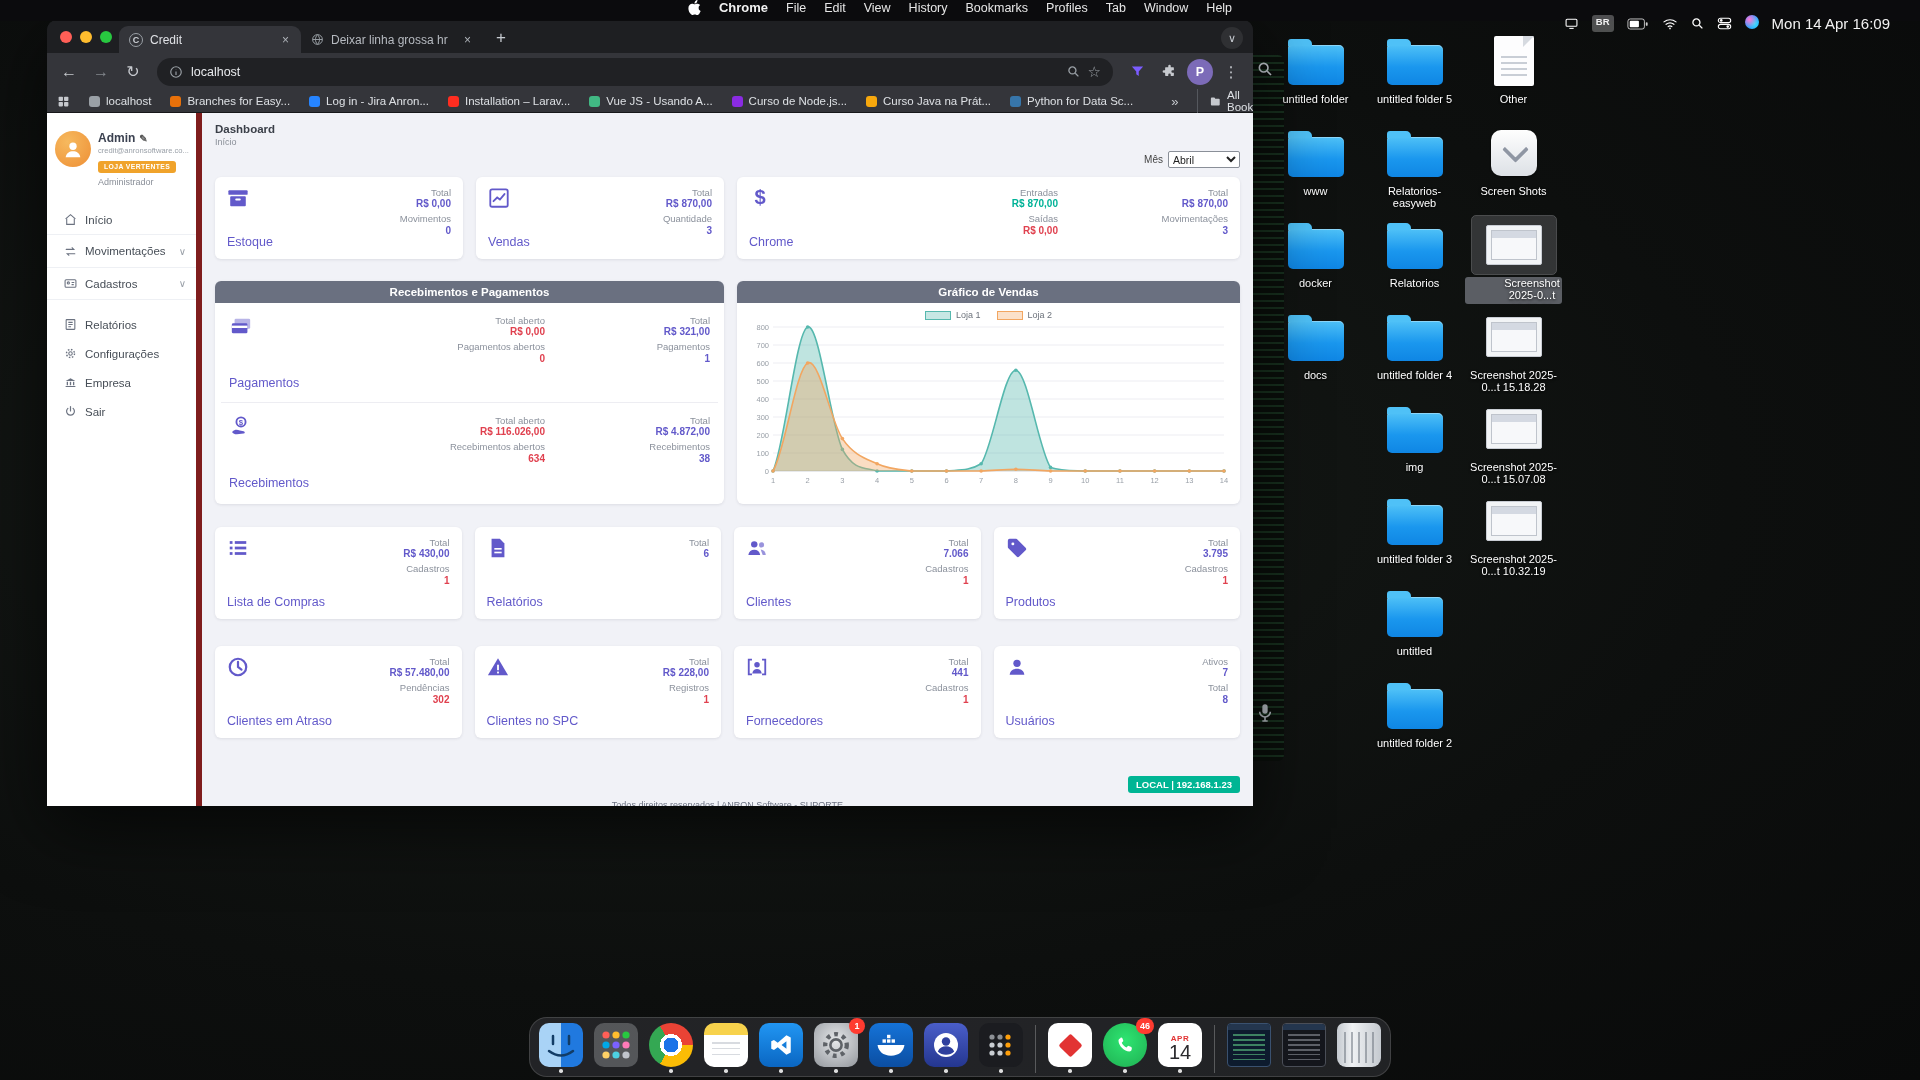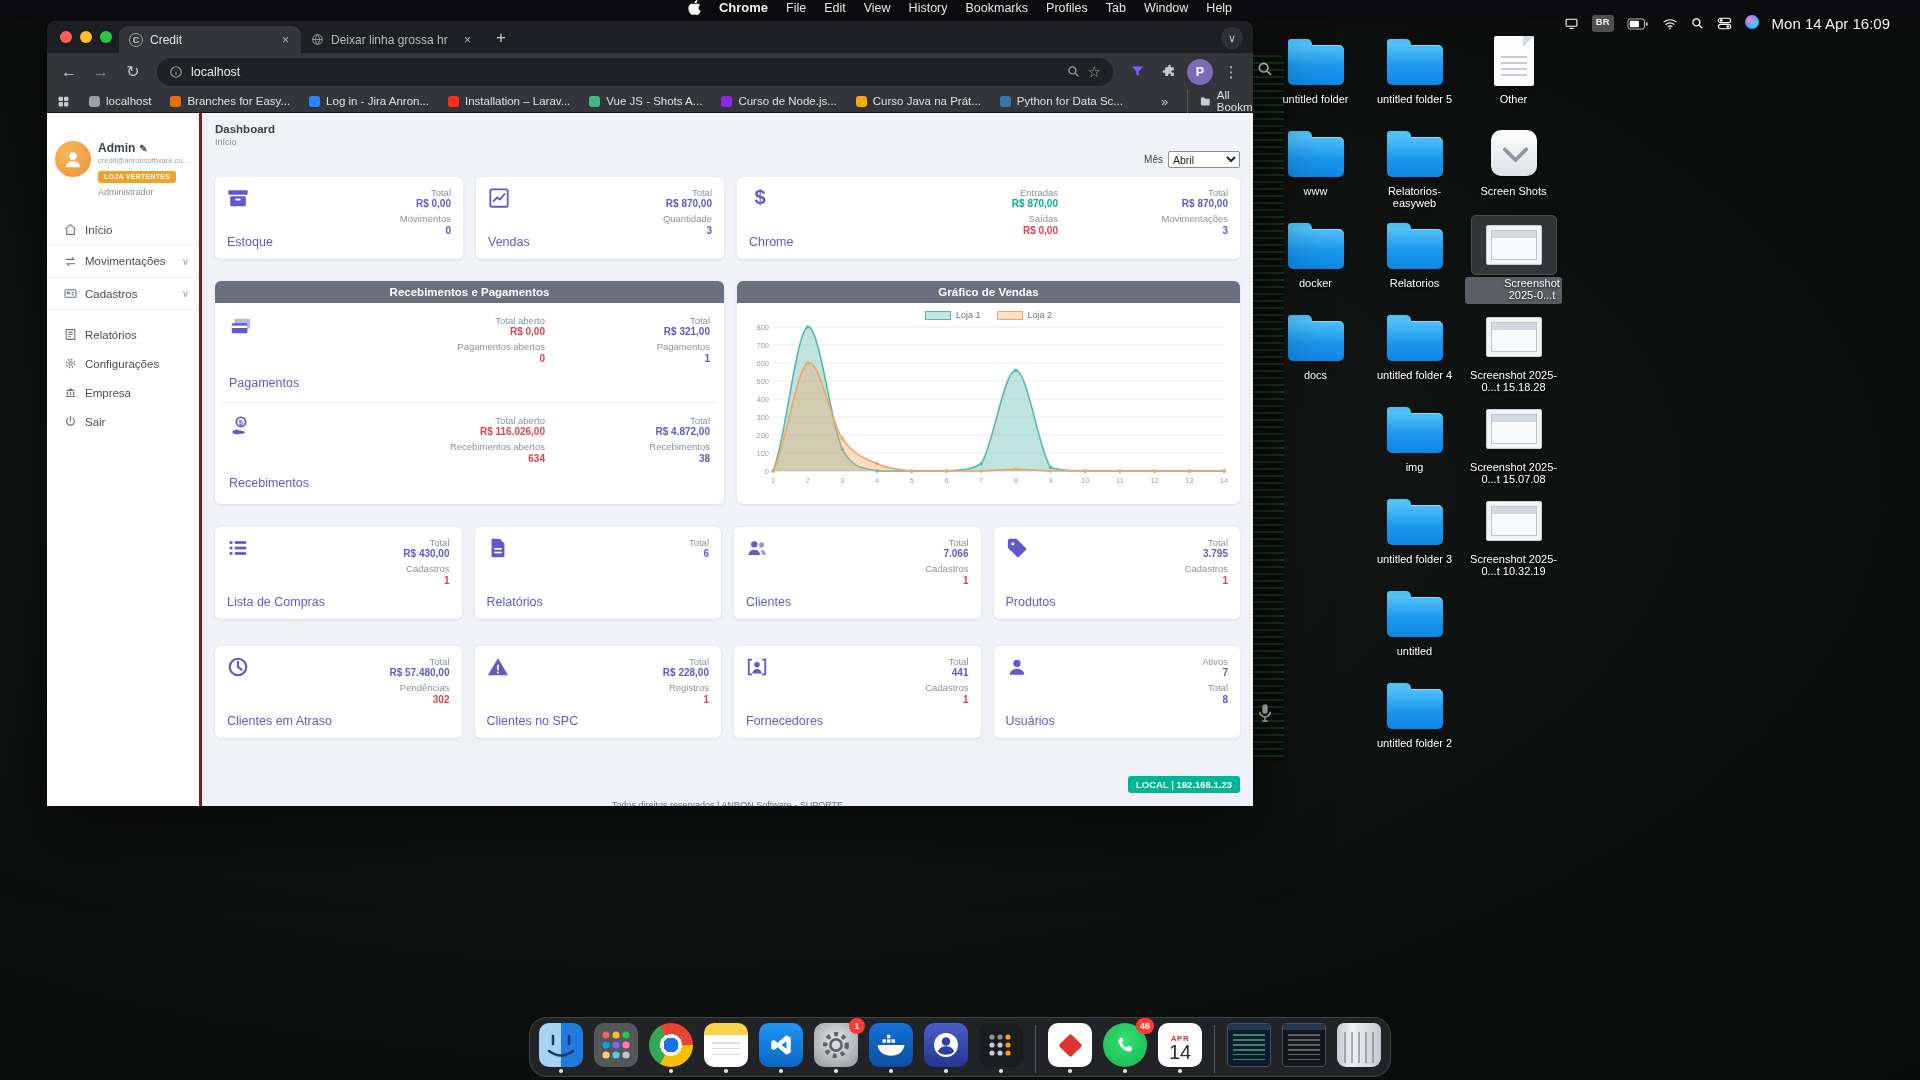--- a/index.html
+++ b/index.html
@@ -105,21 +105,21 @@
   .bookmarksbar { height:23px; background:#34353a; border-bottom:1px solid #17181a;
     display:flex; align-items:center; padding:0 10px; gap:19px; font-size:11.5px; color:#dde0e4; }
   .bm { display:flex; align-items:center; gap:6px; white-space:nowrap; }
   .bm-fav { width:11px; height:11px; border-radius:3px; flex:none; }
   .bm-spacer { flex:1; }
   .i-chev2::before { content:"»"; color:#c6c9ce; font-size:13px; }
   .allbm { display:flex; align-items:center; gap:6px; border-left:1px solid #55585e; padding-left:12px; }
 
   
   .content { display:flex; height:693px; background:#fff; }
-  .sidebar { width:155px; background:#fff; border-right:3px solid #7f1d1d; padding-top:24px; flex:none; }
+  .sidebar { width:155px; background:#fff; border-right:6px solid #7f1d1d; padding-top:14px; flex:none; }
   .profile { padding:4px 8px 10px 8px; display:flex; gap:7px; }
   .avatar { width:36px; height:36px; border-radius:50%; flex:none;
     background:radial-gradient(circle at 35% 30%, #f6b95e, #ee8f35); display:flex; align-items:center; justify-content:center; }
   .pcol { min-width:0; }
   .pname { font-size:12px; font-weight:bold; color:#3b4150; display:flex; align-items:center; gap:4px; }
   .i-pencil::before { content:"✎"; font-size:10px; color:#555; }
   .pemail { font-size:7.6px; color:#9aa0a8; margin-top:1px; white-space:nowrap; }
   .pbadge { display:inline-block; background:#f0a32b; color:#fff; font-size:6.8px; font-weight:bold;
     letter-spacing:.4px; padding:2.5px 6px; border-radius:3px; margin-top:5px; }
   .prole { font-size:9px; color:#8a8f98; margin-top:4px; }
@@ -496,21 +496,21 @@
     <span class="bm">
         <span class="bm-fav" style="background: rgb(38, 132, 255);"></span>
         <span>Log in - Jira Anron...</span>
       </span>
     <span class="bm">
         <span class="bm-fav" style="background: rgb(255, 45, 32);"></span>
         <span>Installation – Larav...</span>
       </span>
     <span class="bm">
         <span class="bm-fav" style="background: rgb(65, 184, 131);"></span>
-        <span>Vue JS - Shots A...</span>
+        <span>Vue JS - Usando A...</span>
       </span>
     <span class="bm">
         <span class="bm-fav" style="background: rgb(138, 43, 226);"></span>
         <span>Curso de Node.js...</span>
       </span>
     <span class="bm">
         <span class="bm-fav" style="background: rgb(247, 168, 13);"></span>
         <span>Curso Java na Prát...</span>
       </span>
     <span class="bm">

